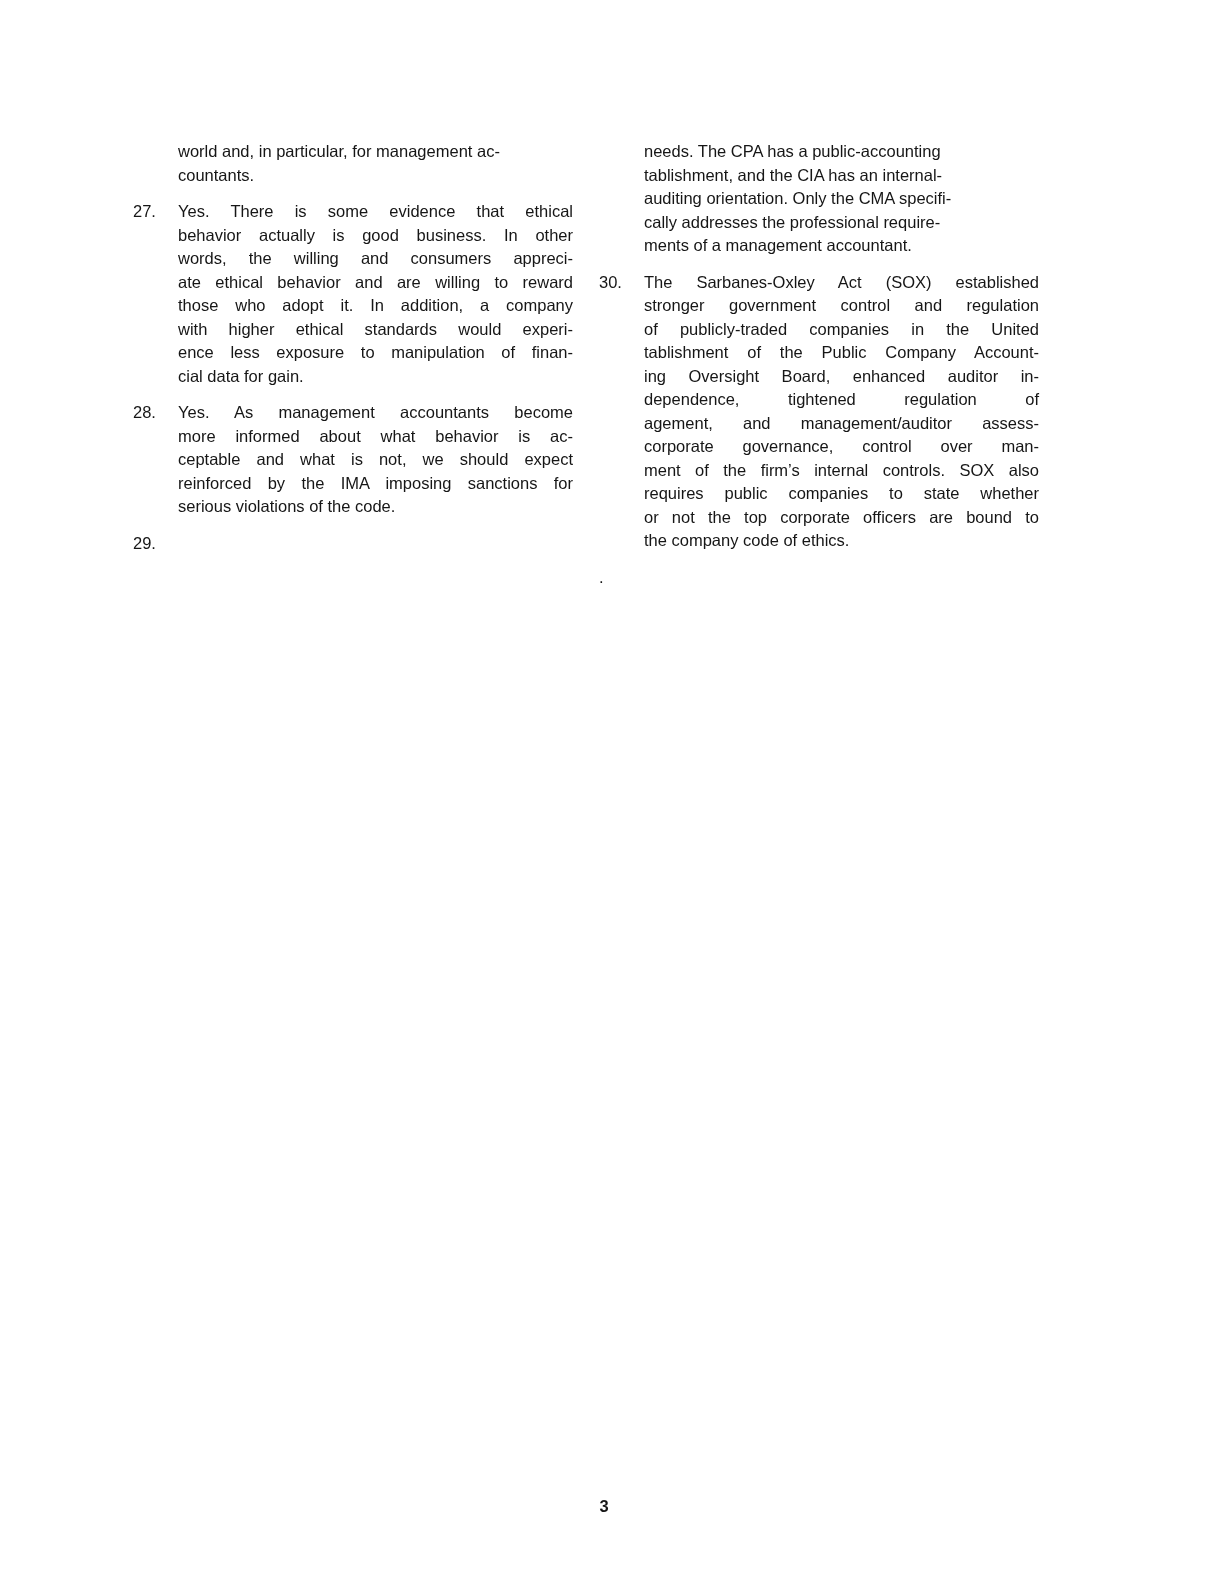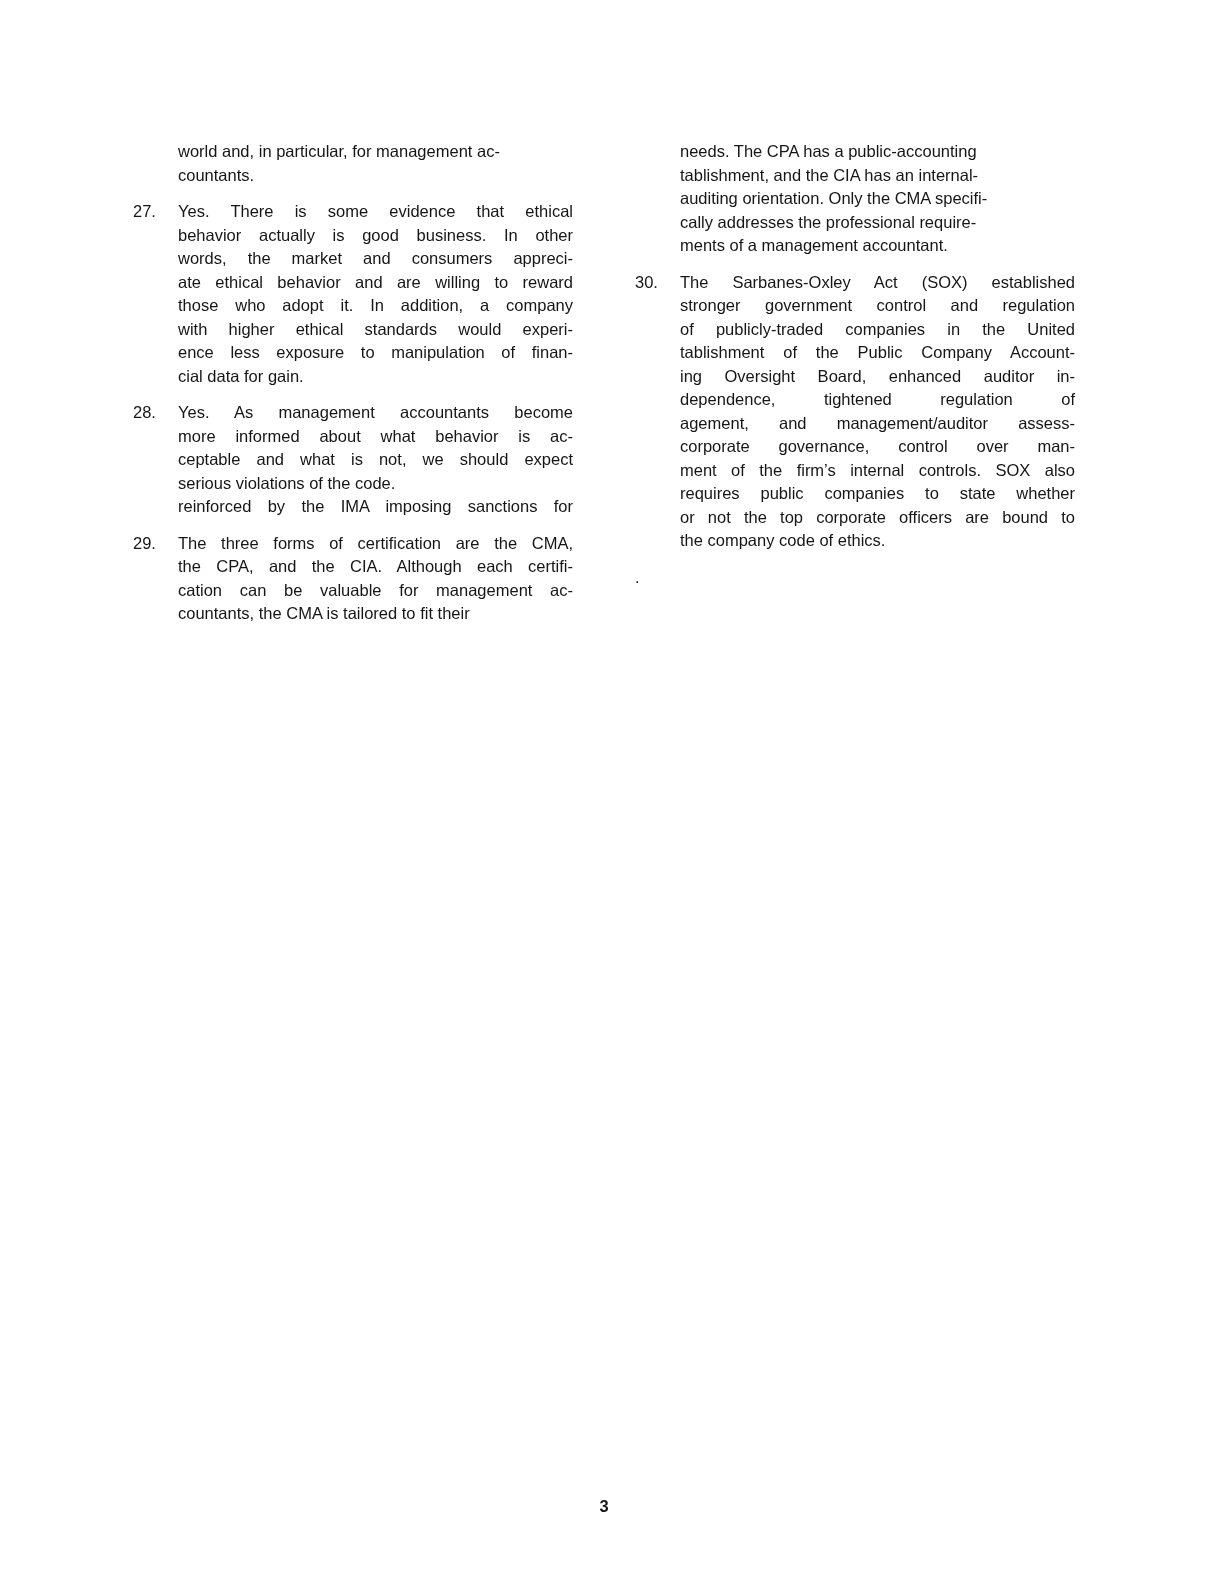--- a/index.html
+++ b/index.html
@@ -15,21 +15,21 @@
     width: 1224px;
     height: 1584px;
     background: #ffffff;
     overflow: hidden;
   }
   .columns {
     position: absolute;
     left: 133px;
     top: 140px;
     display: flex;
-    gap: 62px;
+    gap: 26px;
     justify-content: center;
   }
   .col { width: 440px; }
   .item {
     display: flex;
     margin-bottom: 13px;
   }
   .num {
     width: 45px;
     flex: 0 0 45px;
@@ -70,46 +70,40 @@
           <div class="body">
             <div class="line">world and, in particular, for management ac-</div>
             <div class="line">countants.</div>
           </div>
         </div>
         <div class="item">
           <div class="num">27.</div>
           <div class="body">
             <div class="line just">Yes. There is some evidence that ethical</div>
             <div class="line just">behavior actually is good business. In other</div>
-            <div class="line just">words, the market and consumers appreci-</div>
+            <div class="line just">words, the willing and consumers appreci-</div>
             <div class="line just">ate ethical behavior and are willing to reward</div>
             <div class="line just">those who adopt it. In addition, a company</div>
             <div class="line just">with higher ethical standards would experi-</div>
             <div class="line just">ence less exposure to manipulation of finan-</div>
             <div class="line">cial data for gain.</div>
           </div>
         </div>
         <div class="item">
           <div class="num">28.</div>
           <div class="body">
             <div class="line just">Yes. As management accountants become</div>
             <div class="line just">more informed about what behavior is ac-</div>
             <div class="line just">ceptable and what is not, we should expect</div>
+            <div class="line just">reinforced by the IMA imposing sanctions for</div>
             <div class="line">serious violations of the code.</div>
-            <div class="line just">reinforced by the IMA imposing sanctions for</div>
           </div>
         </div>
         <div class="item">
           <div class="num">29.</div>
-          <div class="body">
-            <div class="line just">The three forms of certification are the CMA,</div>
-            <div class="line just">the CPA, and the CIA. Although each certifi-</div>
-            <div class="line just">cation can be valuable for management ac-</div>
-            <div class="line">countants, the CMA is tailored to fit their</div>
-          </div>
         </div>
       </div>
     <div class="col" id="col-right">
         <div class="item">
           <div class="num"></div>
           <div class="body">
             <div class="line">needs. The CPA has a public-accounting</div>
             <div class="line">tablishment, and the CIA has an internal-</div>
             <div class="line">auditing orientation. Only the CMA specifi-</div>
             <div class="line">cally addresses the professional require-</div>

